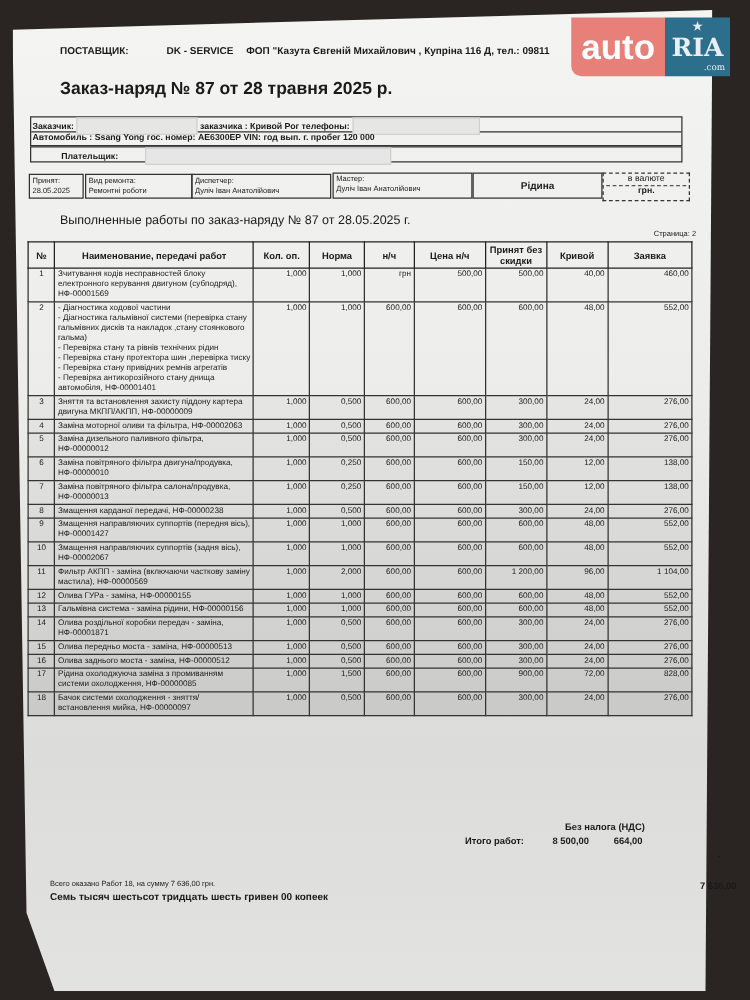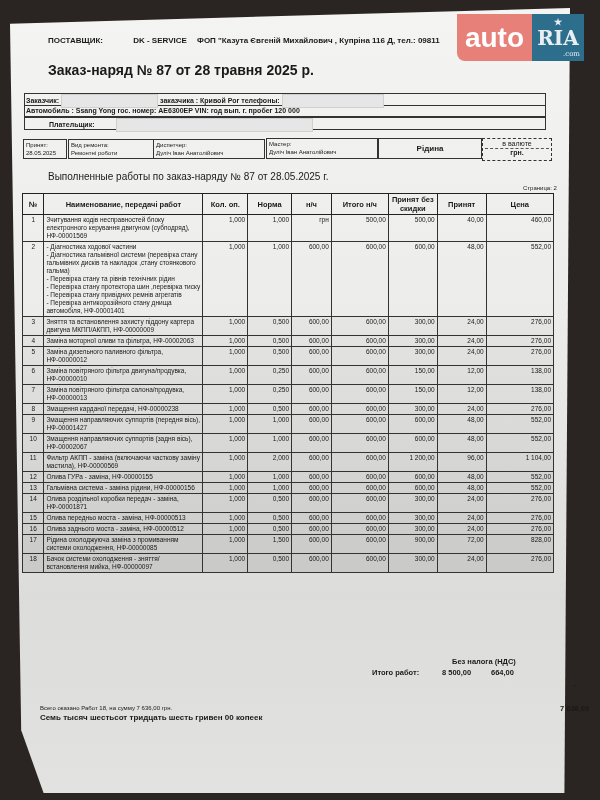--- a/index.html
+++ b/index.html
@@ -118,24 +118,24 @@
       <col style="width:48px">
       <col style="width:66px">
   </colgroup>
   <thead>
     <tr id="thead-row">
         <th>№</th>
         <th>Наименование, передачі работ</th>
         <th>Кол. оп.</th>
         <th>Норма</th>
         <th>н/ч</th>
-        <th>Итого н/ч</th>
+        <th>Цена н/ч</th>
         <th>Принят без скидки</th>
-        <th>Принят</th>
-        <th>Цена</th>
+        <th>Кривой</th>
+        <th>Заявка</th>
       </tr>
   </thead>
   <tbody id="tbody">
       <tr>
         <td class="c">1</td>
         <td class="" style="white-space: pre-line;">Зчитування кодів несправностей блоку електронного керування двигуном (субподряд), НФ-00001569</td>
         <td class="num">1,000</td>
         <td class="num">1,000</td>
         <td class="num">грн</td>
         <td class="num">500,00</td>

